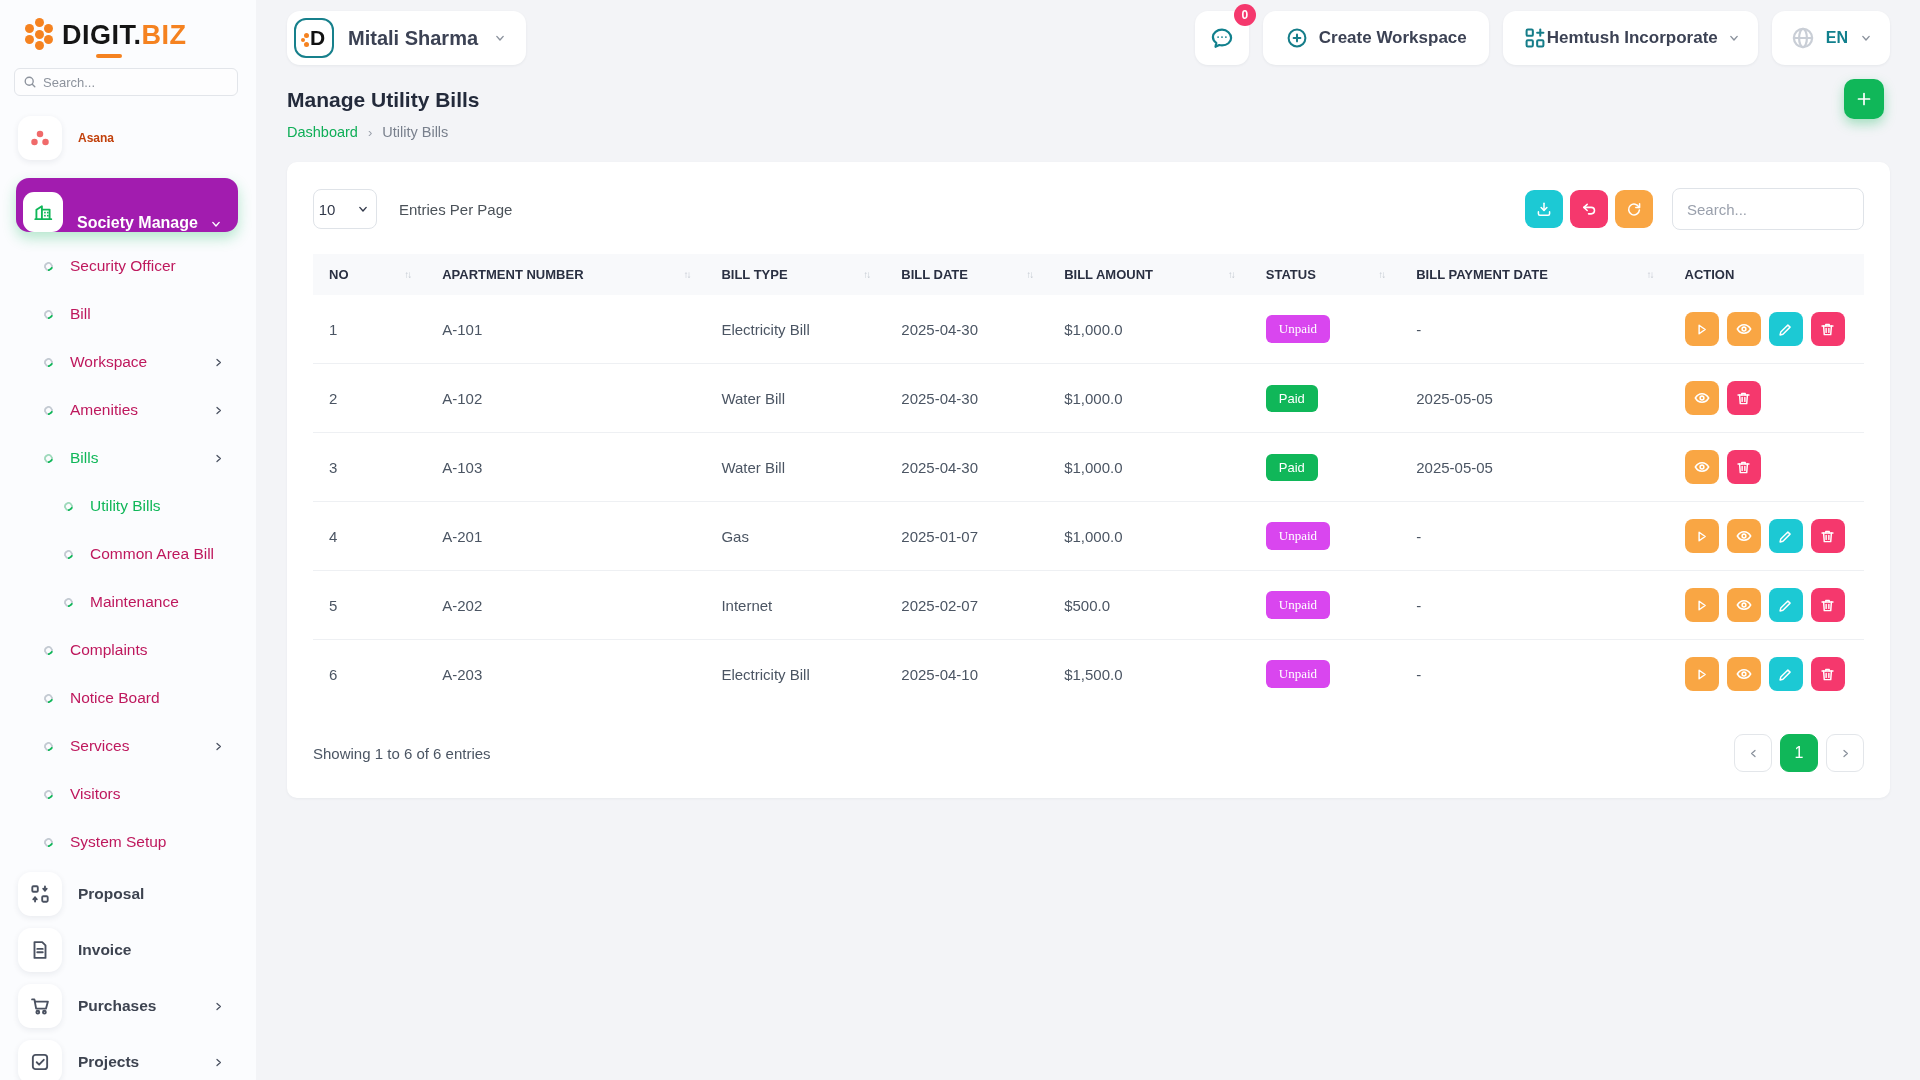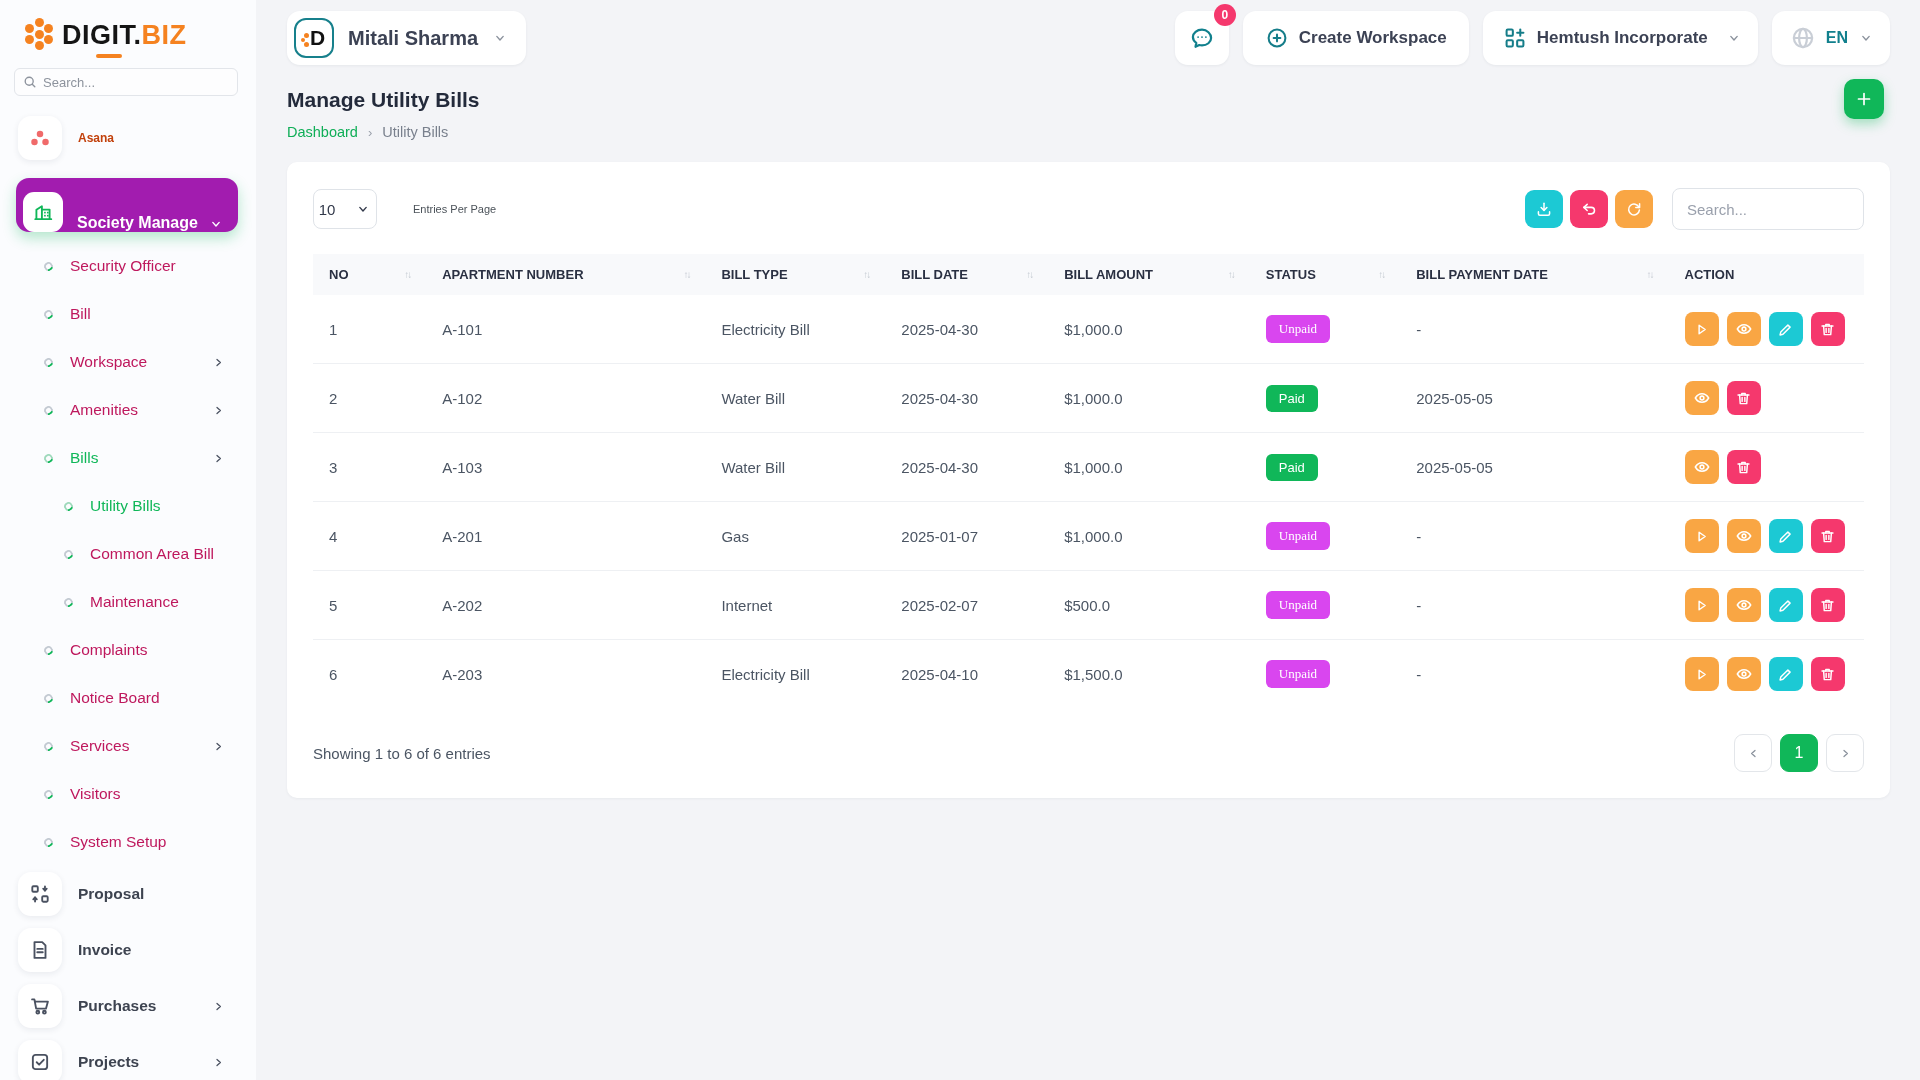--- a/index.html
+++ b/index.html
@@ -83,21 +83,21 @@
   .chev-gray { color:#8a919c; display:flex; }
   .topbar-right { margin-left:auto; display:flex; align-items:center; gap:14px; }
   .chat-chip { width:54px; justify-content:center; position:relative; color:#11808d; }
   .chat-badge {
     position:absolute; top:-7px; right:-7px; min-width:22px; height:22px; border-radius:11px;
     background:#f5386d; color:#fff; font-size:12px; font-weight:700;
     display:flex; align-items:center; justify-content:center; padding:0 6px;
   }
   .cw-chip { padding:0 22px; gap:10px; color:#157d89; }
   .cw-chip .label, .co-chip .label { font-size:17px; font-weight:600; color:#3c4254; }
-  .co-chip { padding:0 16px 0 20px; gap:10px; color:#157d89; }
+  .co-chip { padding:0 16px 0 20px; gap:0; color:#157d89; }
   .co-chip .chev-gray { margin-left:8px; }
   .lang-chip { padding:0 16px 0 18px; gap:10px; }
   .lang-chip .globe { color:#c9ced6; display:flex; }
   .lang-chip .lang { font-size:16px; font-weight:700; color:#11808d; }
 
   .page-head { padding:22px 36px 0 31px; position:relative; }
   .page-title { font-size:21px; font-weight:700; color:#232a3b; }
   .breadcrumb { display:flex; align-items:center; gap:10px; margin-top:12px; font-size:14.5px; }
   .breadcrumb .bc-link { color:#0fae57; cursor:pointer; }
   .breadcrumb .bc-sep { color:#9aa0ab; font-size:13px; }
@@ -113,21 +113,21 @@
     margin:22px 30px 0 31px; background:#fff; border-radius:10px;
     box-shadow:0 1px 3px rgba(20,32,55,.05); padding:26px;
   }
   .card-controls { display:flex; align-items:center; }
   .pp-select {
     width:64px; height:40px; border:1px solid #dfe3e8; border-radius:8px; background:#fff;
     display:flex; align-items:center; justify-content:center; gap:20px; cursor:pointer;
   }
   .pp-select .val { font-size:15px; color:#32394a; }
   .pp-select .chev { color:#32394a; display:flex; }
-  .pp-label { margin-left:36px; font-size:11px; color:#4b5259; }
+  .pp-label { margin-left:22px; font-size:15px; color:#4b5259; }
   .controls-right { margin-left:auto; display:flex; align-items:center; gap:7px; }
   .tool-btn {
     width:38px; height:38px; border-radius:9px; border:none; color:#fff;
     display:flex; align-items:center; justify-content:center; cursor:pointer;
   }
   .tool-btn.cyan { background:#1cc9d4; }
   .tool-btn.pink { background:#f5386d; }
   .tool-btn.orange { background:#f9a644; }
   .table-search { margin-left:12px; position:relative; }
   .table-search input {

